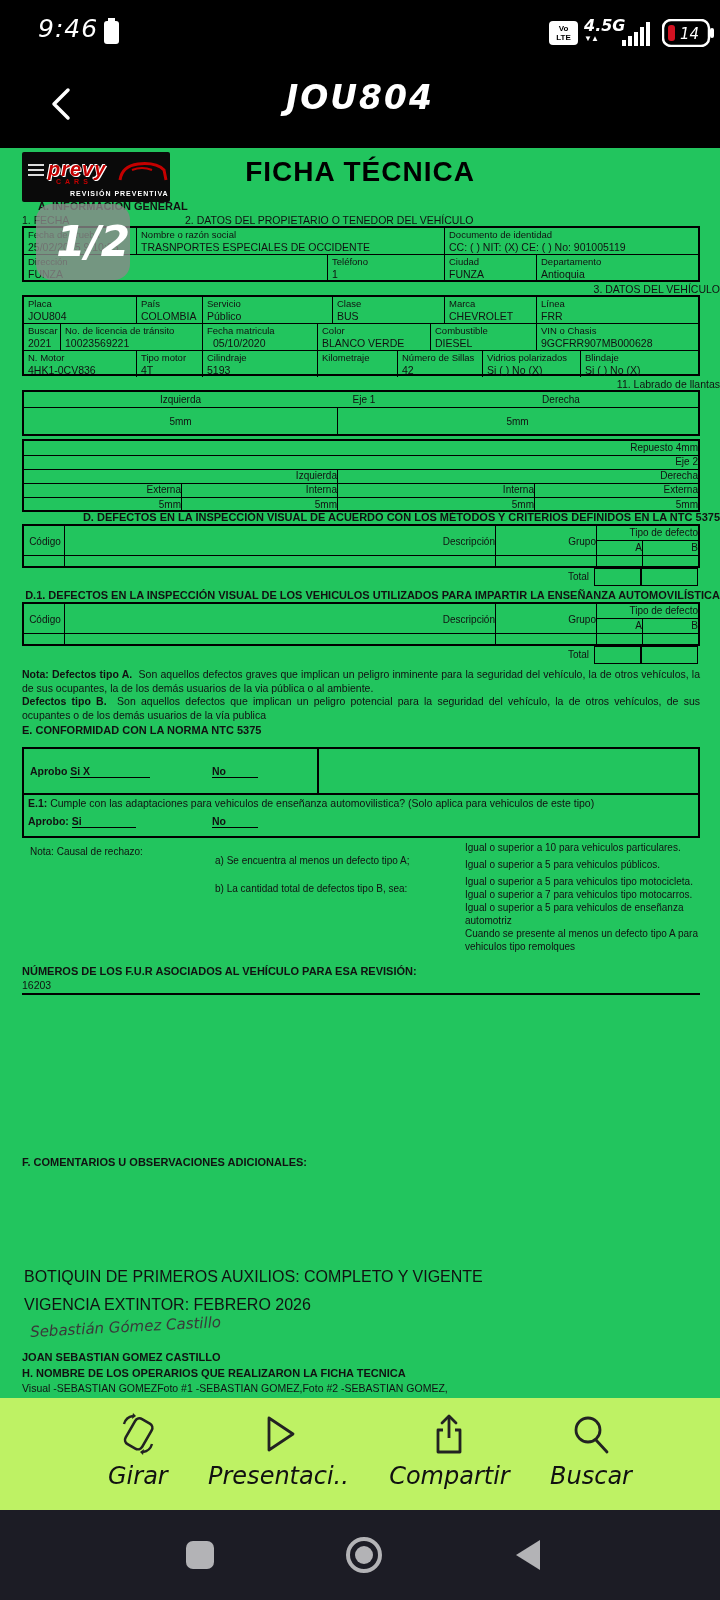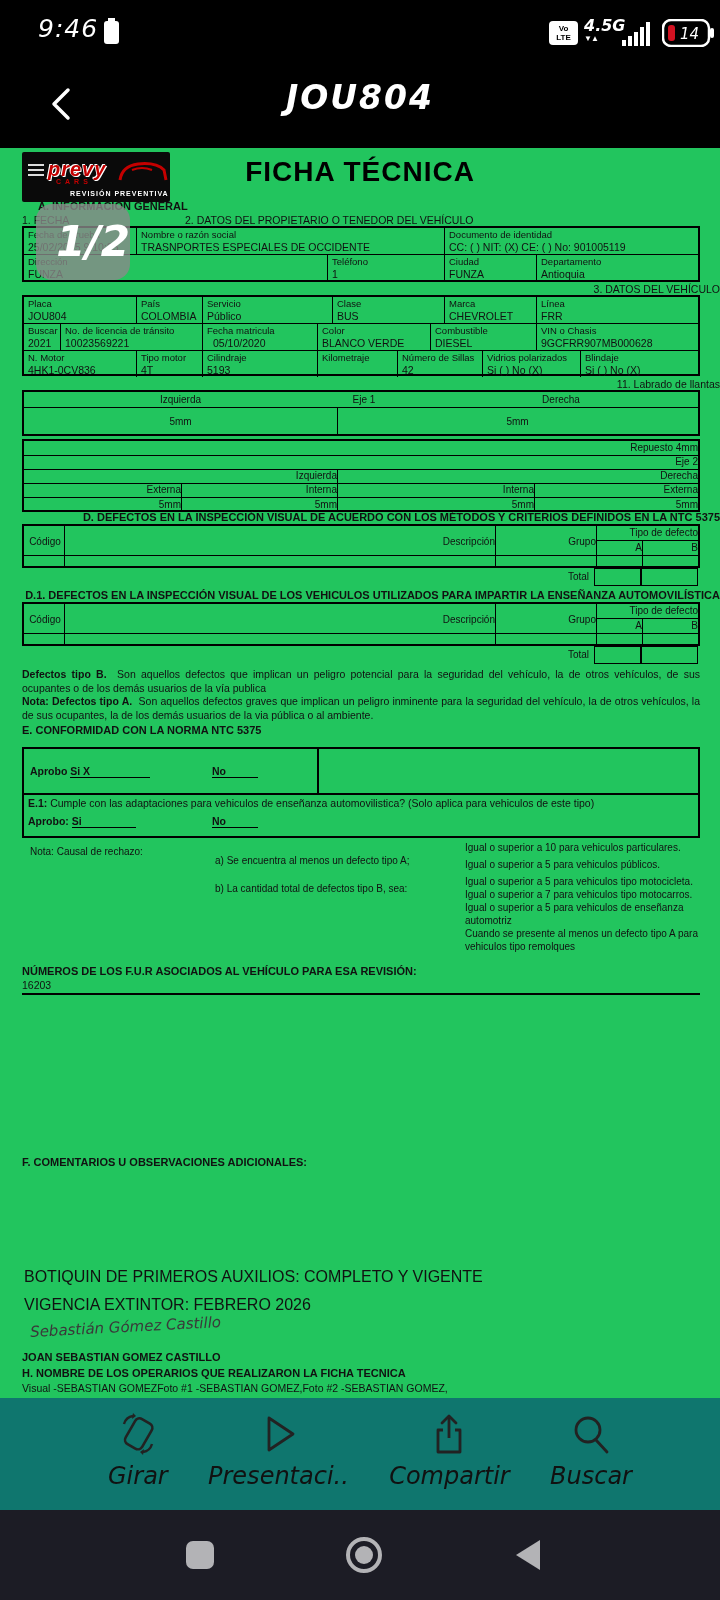--- a/index.html
+++ b/index.html
@@ -39,21 +39,21 @@
   .row{position:absolute;left:0;right:0;box-sizing:border-box;}
   .cell{position:absolute;box-sizing:border-box;border-left:1px solid #000;padding:1px 4px;overflow:hidden;}
   .cell.nb{border-left:none;}
   .lb,.vl{display:block;font-style:normal;font-size:9.5px;line-height:12px;white-space:nowrap;}
   .vl{font-size:10.5px;line-height:13px;}
   .hline{position:absolute;left:0;right:0;border-top:1px solid #000;}
   .vline{position:absolute;top:0;bottom:0;border-left:1px solid #000;}
   .cl{font-size:10px;line-height:13px;}
   .u{border-bottom:1px solid #000;display:inline-block;}
   
-  .toolbar{left:0;top:1398px;width:720px;height:112px;background:#0f766e;display:flex;justify-content:space-between;
+  .toolbar{left:0;top:1398px;width:720px;height:112px;background:#bef264;display:flex;justify-content:space-between;
            padding:0 88px 0 108px;box-sizing:border-box;}
   .tb-item{display:flex;flex-direction:column;align-items:center;padding-top:12px;cursor:pointer;}
   .tb-item svg{width:48px;height:48px;}
   .tb-label{font-size:24px;color:#111;margin-top:4px;}
   
   .navbar{left:0;top:1510px;width:720px;height:90px;background:#1c1c25;display:flex;align-items:center;
           justify-content:space-between;padding:0 178px 0 184px;box-sizing:border-box;}
 </style>
 </head>
 <body>
@@ -313,22 +313,22 @@
         <div class="ab cl ctr" style="left:572px;top:15px;width:46px">A</div>
         <div class="ab cl ctr" style="left:618px;top:15px;width:56px">B</div>
         <div class="hline" style="top:29px"></div>
       </div>
       <div class="ab cl" style="left:471px;top:46px;width:96px;text-align:right">Total</div>
       <div class="ab" style="left:572px;top:44px;width:46px;height:16px;border:1px solid #000"></div>
       <div class="ab" style="left:618px;top:44px;width:56px;height:16px;border:1px solid #000"></div>
     </div>
 
     <div class="ab" style="left:22px;top:520px;width:678px;font-size:10.5px;line-height:13.5px;text-align:justify">
+      <p style="margin:0"><b>Nota: Defectos tipo A.</b>&nbsp;&nbsp;<span>Son aquellos defectos graves que implican un peligro inminente para la seguridad del vehículo, la de otros vehículos, la de sus ocupantes, la de los demás usuarios de la via pública o al ambiente.</span></p>
       <p style="margin:0"><b>Defectos tipo B.</b>&nbsp;&nbsp;<span>Son aquellos defectos que implican un peligro potencial para la seguridad del vehículo, la de otros vehículos, de sus ocupantes o de los demás usuarios de la vía publica</span></p>
-      <p style="margin:0"><b>Nota: Defectos tipo A.</b>&nbsp;&nbsp;<span>Son aquellos defectos graves que implican un peligro inminente para la seguridad del vehículo, la de otros vehículos, la de sus ocupantes, la de los demás usuarios de la via pública o al ambiente.</span></p>
     </div>
     <div class="ab h11" style="left:22px;top:576px">E. CONFORMIDAD CON LA NORMA NTC 5375</div>
 
     <div class="ab tbl" style="left:22px;top:599px;width:678px;height:48px">
       <div class="vline" style="left:293px;border-left-width:2px"></div>
       <div class="ab" style="left:6px;top:16px;font-size:10.5px">
         <b>Aprobo</b>
         <span class="u b" style="min-width:80px">Si  X</span>
       </div>
       <div class="ab" style="left:188px;top:16px;font-size:10.5px">

